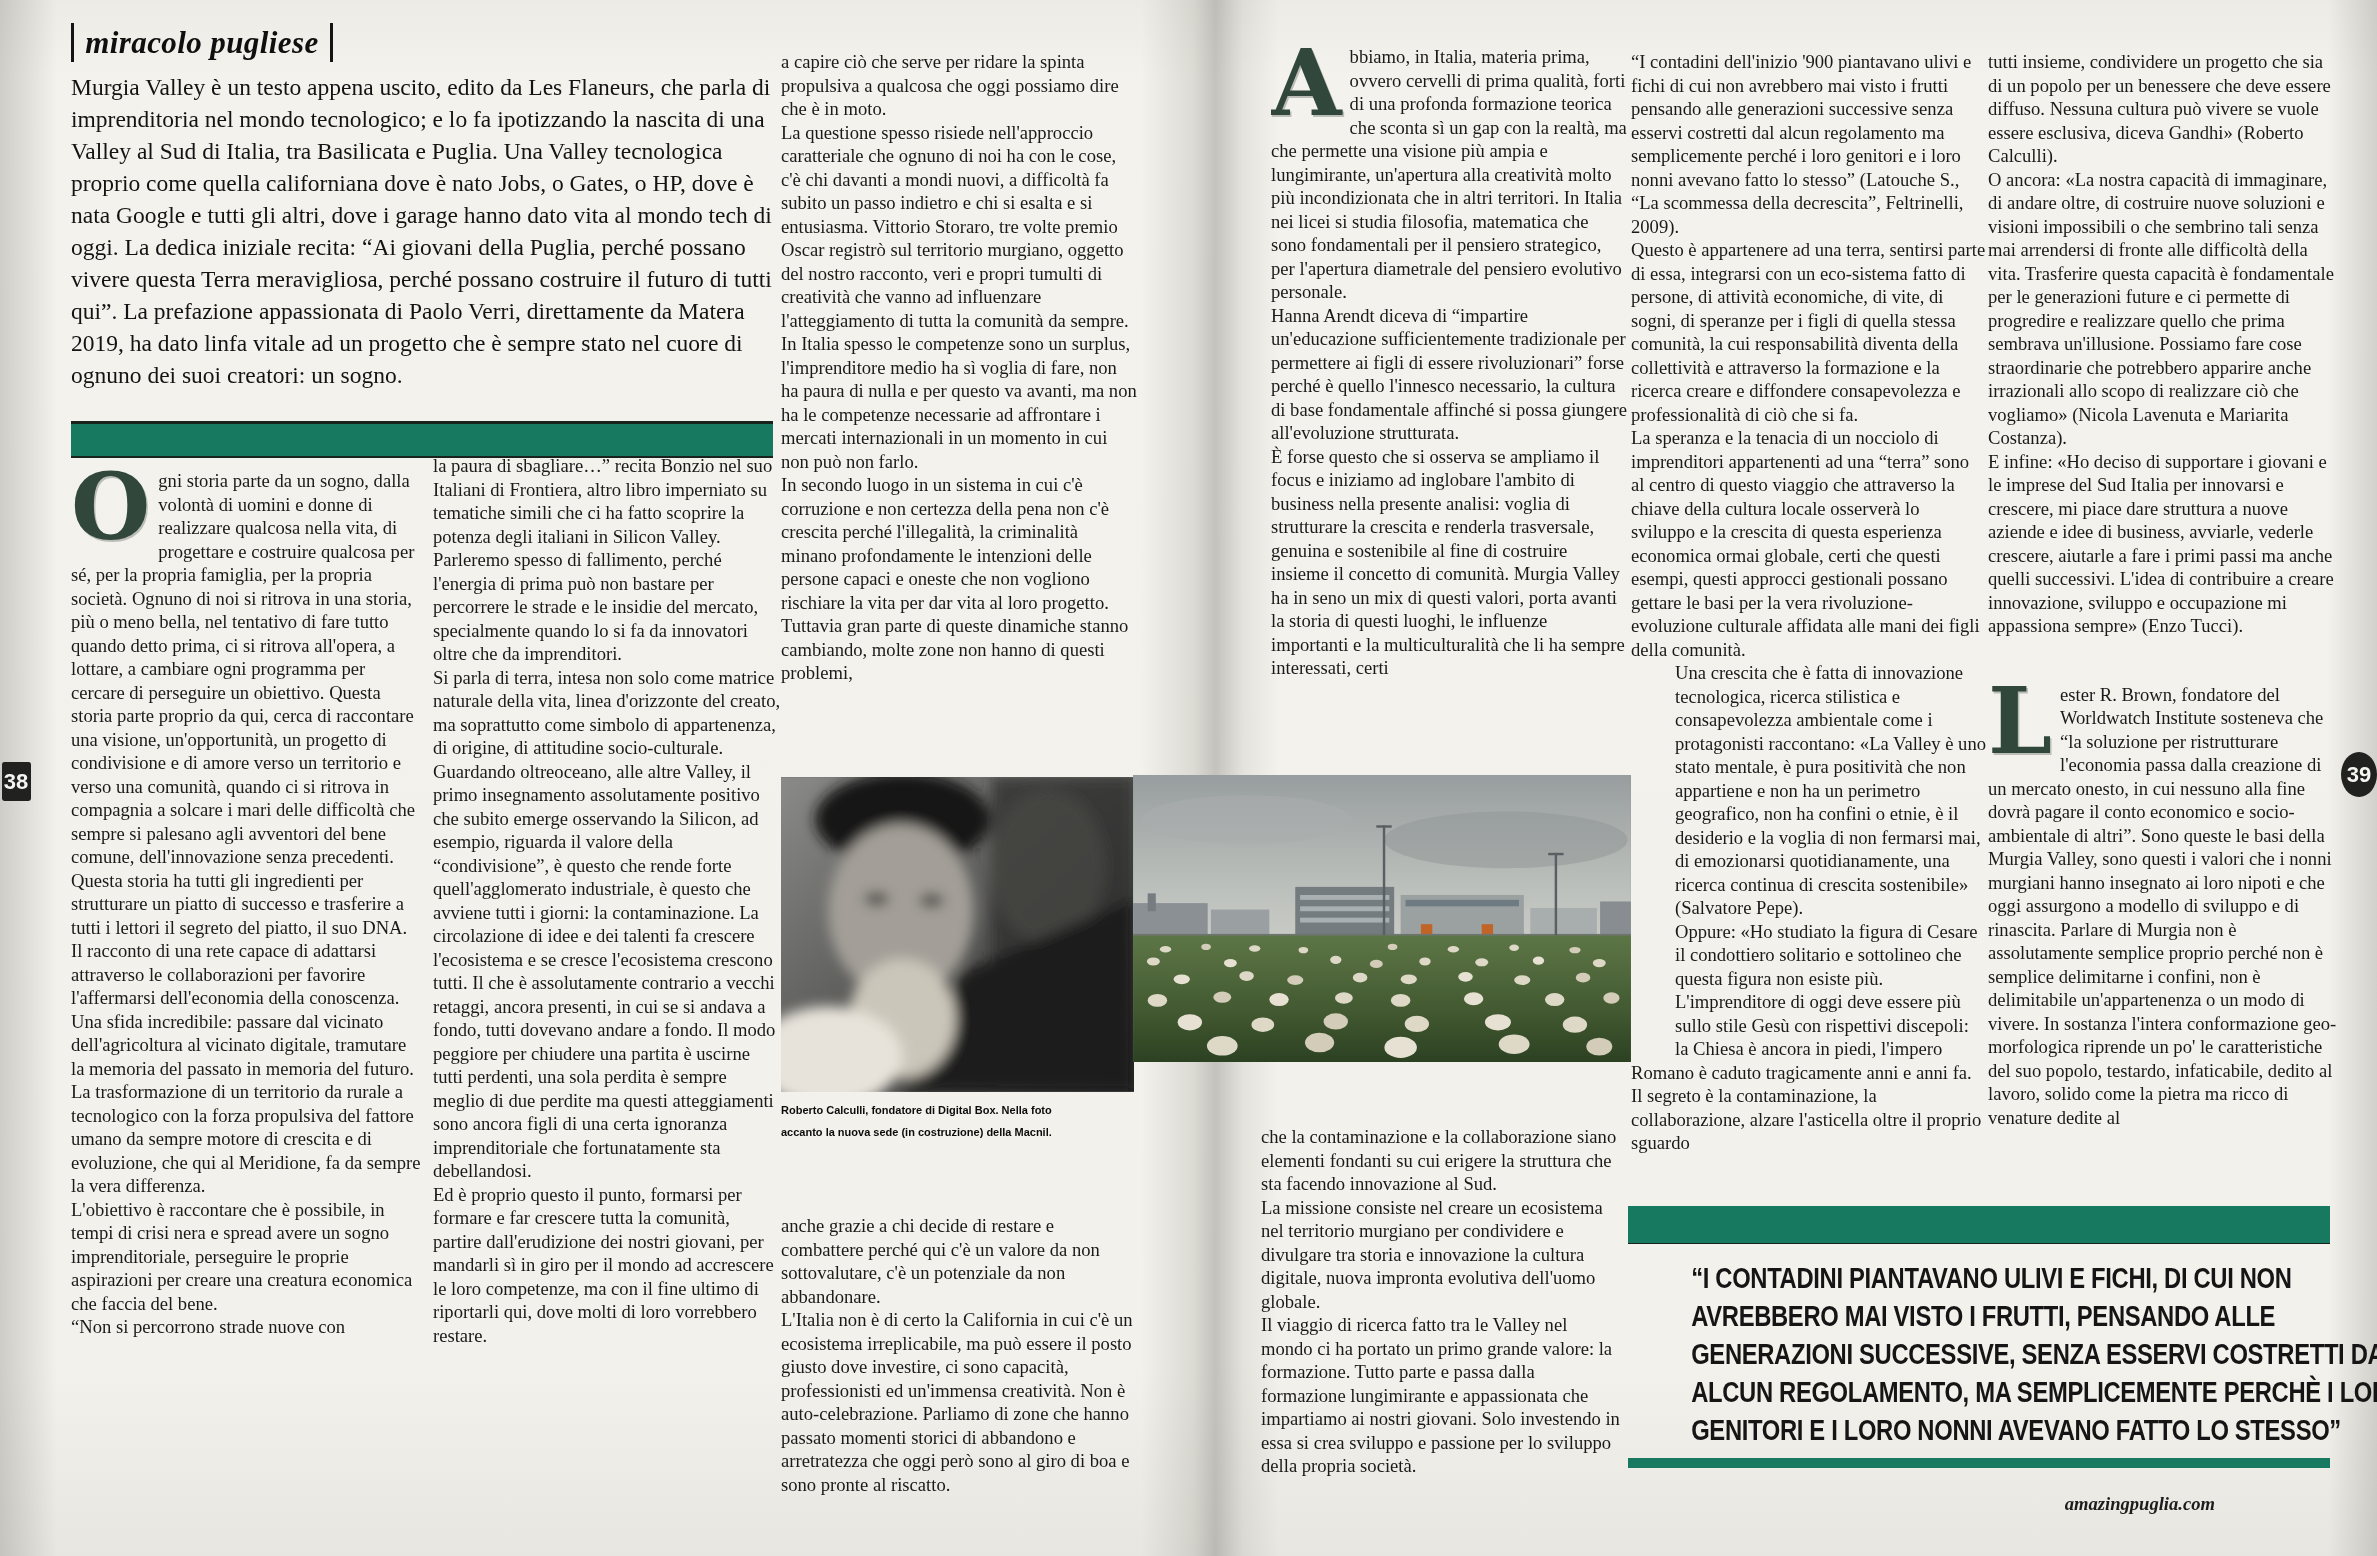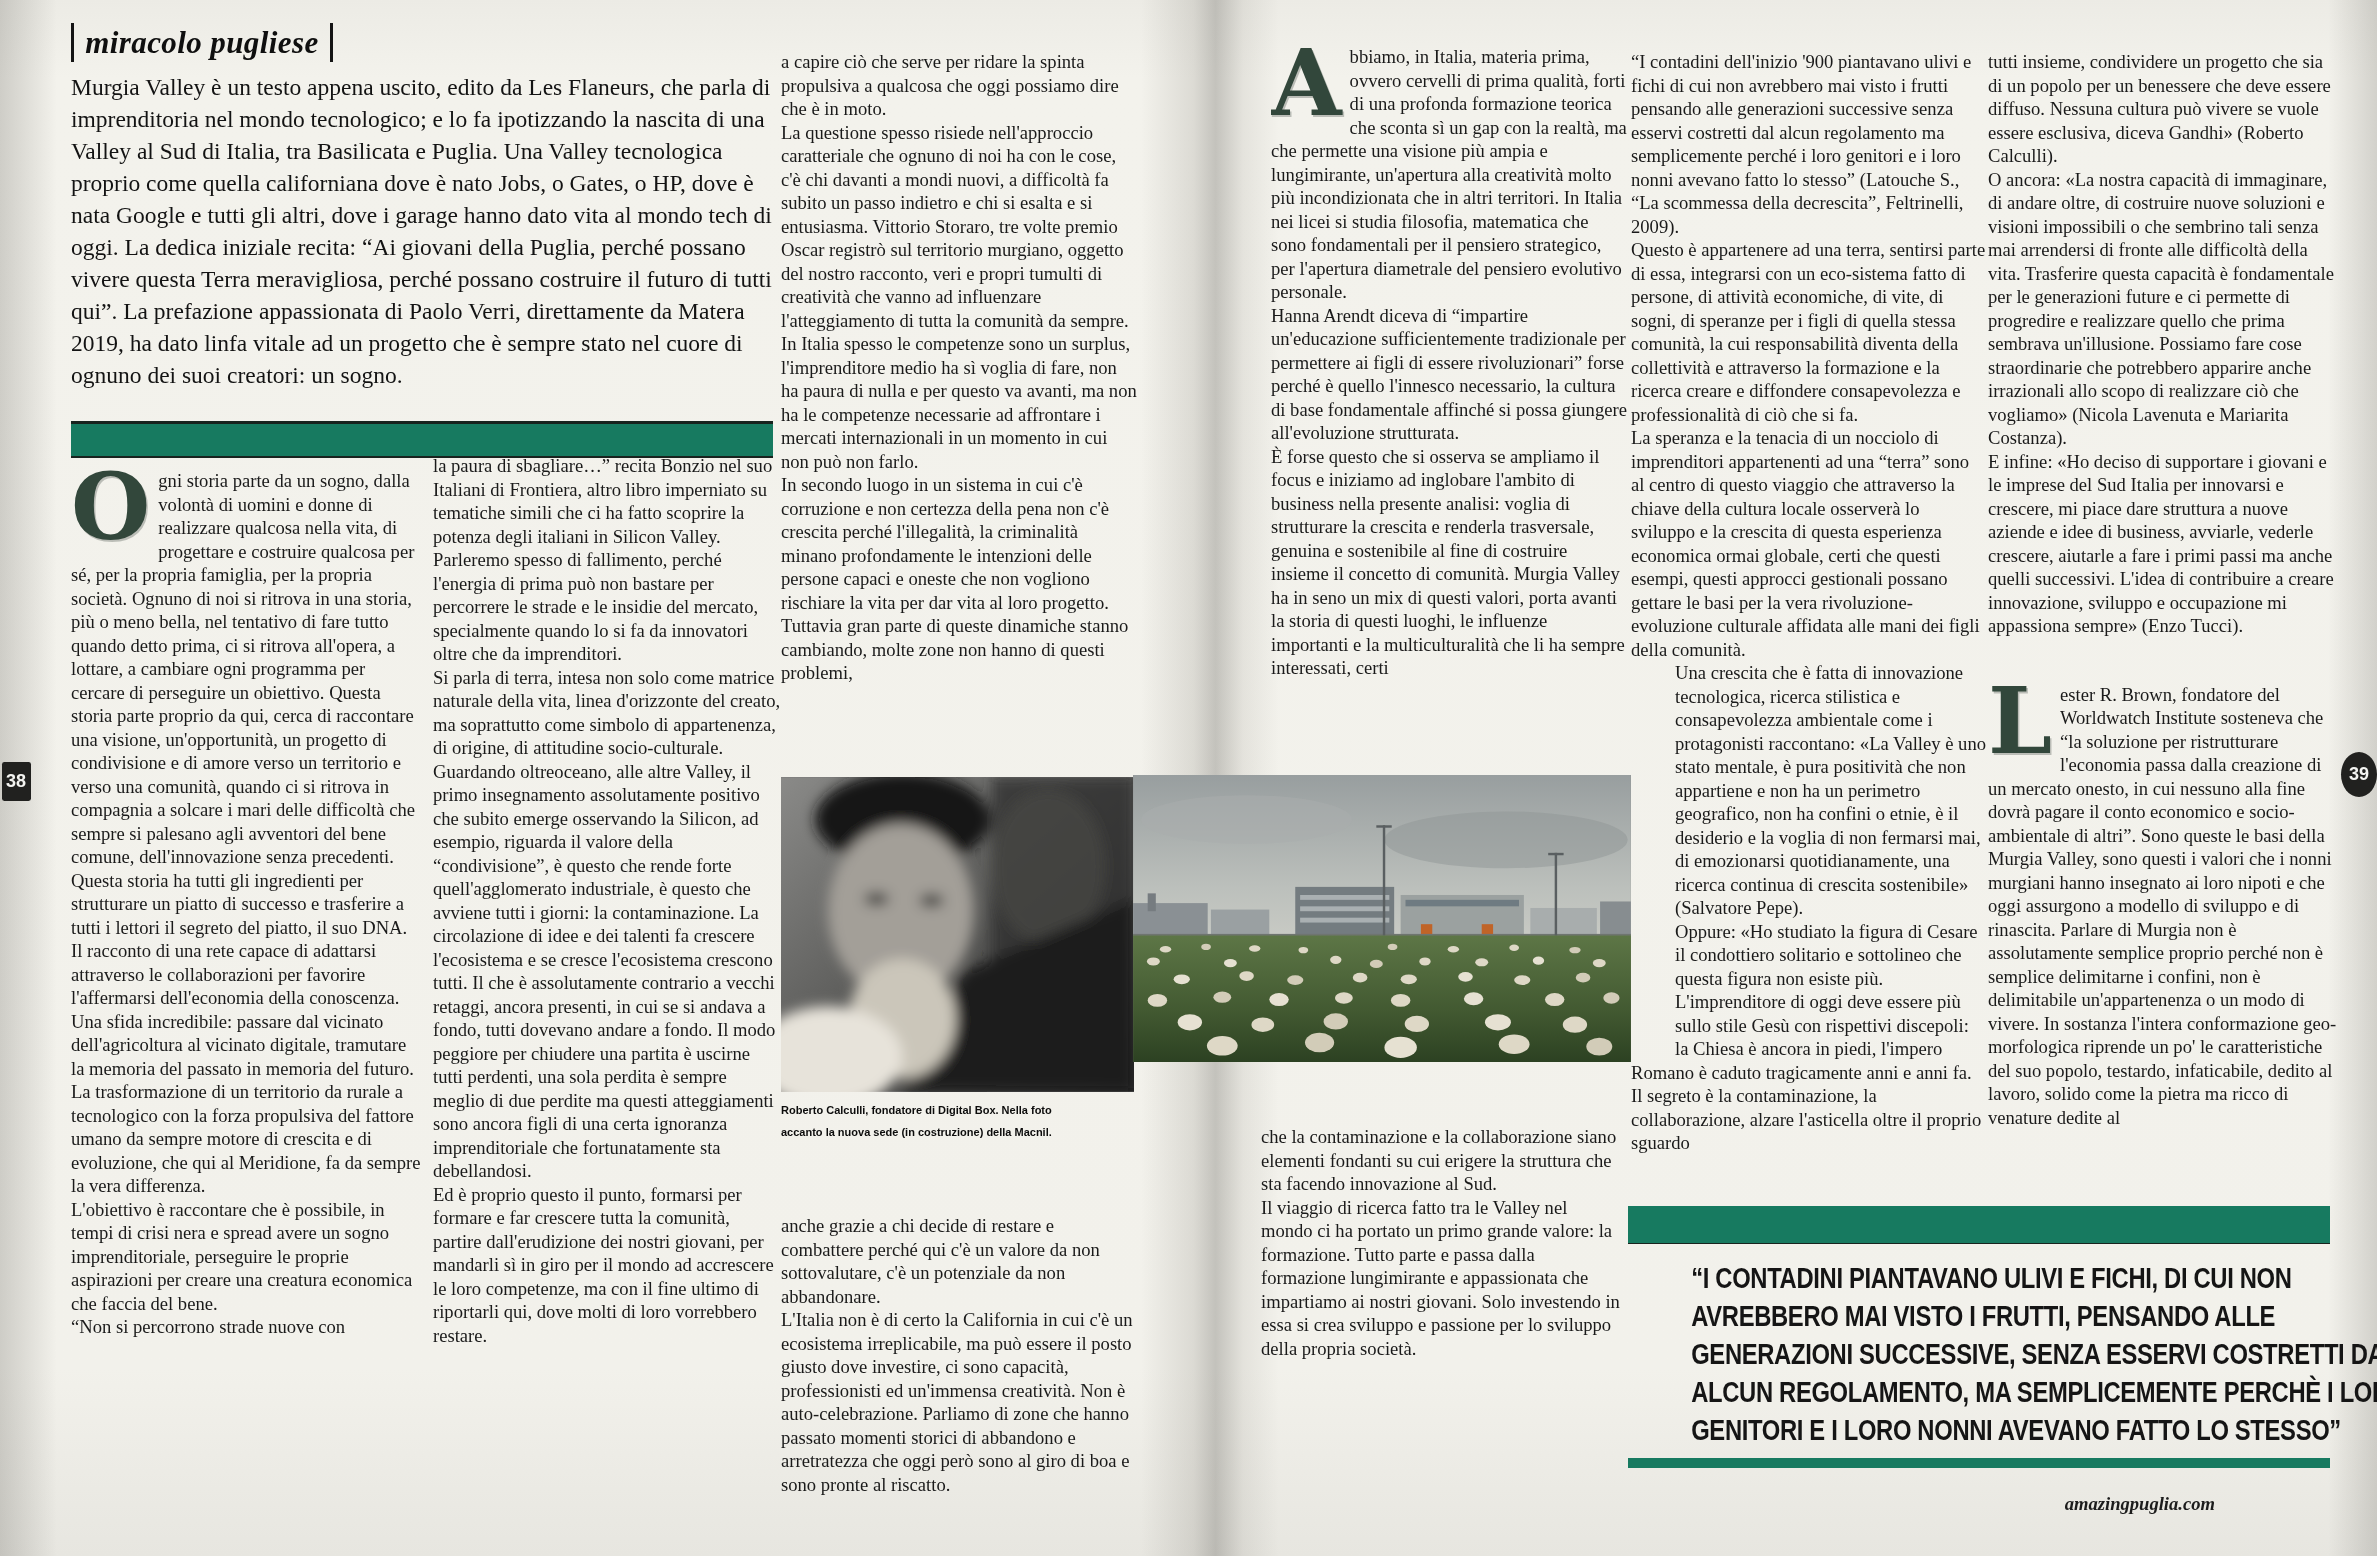--- a/index.html
+++ b/index.html
@@ -66,21 +66,21 @@
     transform:scaleX(.82);transform-origin:50% 50%;letter-spacing:-0.4px;
   }
   .pq-bottom{height:9.7px;background:#177a60;}
   .footer-site{
     position:absolute;left:1956px;top:1493px;width:259px;text-align:right;
     font-family:"Liberation Serif",serif;font-style:italic;font-weight:bold;
     font-size:18.6px;color:#1c1c1c;
   }
   .badge{
     position:absolute;background:#21211f;color:#f4f4f1;text-align:center;
-    font-family:"Liberation Sans",sans-serif;font-weight:bold;font-size:18px;
+    font-family:"Liberation Sans",sans-serif;font-weight:bold;font-size:22px;
   }
   #badge38{left:1.6px;top:762px;width:29px;height:39px;line-height:39px;border-radius:2.4px;}
   #badge39{left:2341px;top:752px;width:36px;height:45px;line-height:45px;border-radius:50%;}
 </style>
 </head>
 <body>
 
 <div class="spread">
   <div class="edge-left"></div>
   <div class="edge-right"></div>
@@ -249,20 +249,21 @@
     <p class="lead"><span class="dropcap">A</span><span>bbiamo, in Italia, materia prima, ovvero cervelli di prima qualità, forti di una profonda formazione teorica che sconta sì un gap con la realtà, ma che permette una visione più ampia e lungimirante, un'apertura alla creatività molto più incondizionata che in altri territori. In Italia nei licei si studia filosofia, matematica che sono fondamentali per il pensiero strategico, per l'apertura diametrale del pensiero evolutivo personale.</span></p>
     <div>
         <p>Hanna Arendt diceva di “impartire un'educazione sufficientemente tradizionale per permettere ai figli di essere rivoluzionari” forse perché è quello l'innesco necessario, la cultura di base fondamentale affinché si possa giungere all'evoluzione strutturata.</p>
         <p>È forse questo che si osserva se ampliamo il focus e iniziamo ad inglobare l'ambito di business nella presente analisi: voglia di strutturare la crescita e renderla trasversale, genuina e sostenibile al fine di costruire insieme il concetto di comunità. Murgia Valley ha in seno un mix di questi valori, porta avanti la storia di questi luoghi, le influenze importanti e la multiculturalità che li ha sempre interessati, certi</p>
       </div>
   </div>
 
   <div id="rcol1b" class="col">
     <div>
         <p>che la contaminazione e la collaborazione siano elementi fondanti su cui erigere la struttura che sta facendo innovazione al Sud.</p>
+        <p>La missione consiste nel creare un ecosistema nel territorio murgiano per condividere e divulgare tra storia e innovazione la cultura digitale, nuova impronta evolutiva dell'uomo globale.</p>
         <p>Il viaggio di ricerca fatto tra le Valley nel mondo ci ha portato un primo grande valore: la formazione. Tutto parte e passa dalla formazione lungimirante e appassionata che impartiamo ai nostri giovani. Solo investendo in essa si crea sviluppo e passione per lo sviluppo della propria società.</p>
       </div>
   </div>
 
   <div id="rcol2" class="col">
     <div>
         <p>“I contadini dell'inizio '900 piantavano ulivi e fichi di cui non avrebbero mai visto i frutti pensando alle generazioni successive senza esservi costretti dal alcun regolamento ma semplicemente perché i loro genitori e i loro nonni avevano fatto lo stesso” (Latouche S., “La scommessa della decrescita”, Feltrinelli, 2009).</p>
         <p>Questo è appartenere ad una terra, sentirsi parte di essa, integrarsi con un eco-sistema fatto di persone, di attività economiche, di vite, di sogni, di speranze per i figli di quella stessa comunità, la cui responsabilità diventa della collettività e attraverso la formazione e la ricerca creare e diffondere consapevolezza e professionalità di ciò che si fa.</p>
         <p>La speranza e la tenacia di un nocciolo di imprenditori appartenenti ad una “terra” sono al centro di questo viaggio che attraverso la chiave della cultura locale osserverà lo sviluppo e la crescita di questa esperienza economica ormai globale, certi che questi esempi, questi approcci gestionali possano gettare le basi per la vera rivoluzione-evoluzione culturale affidata alle mani dei figli della comunità.</p>
       </div>

